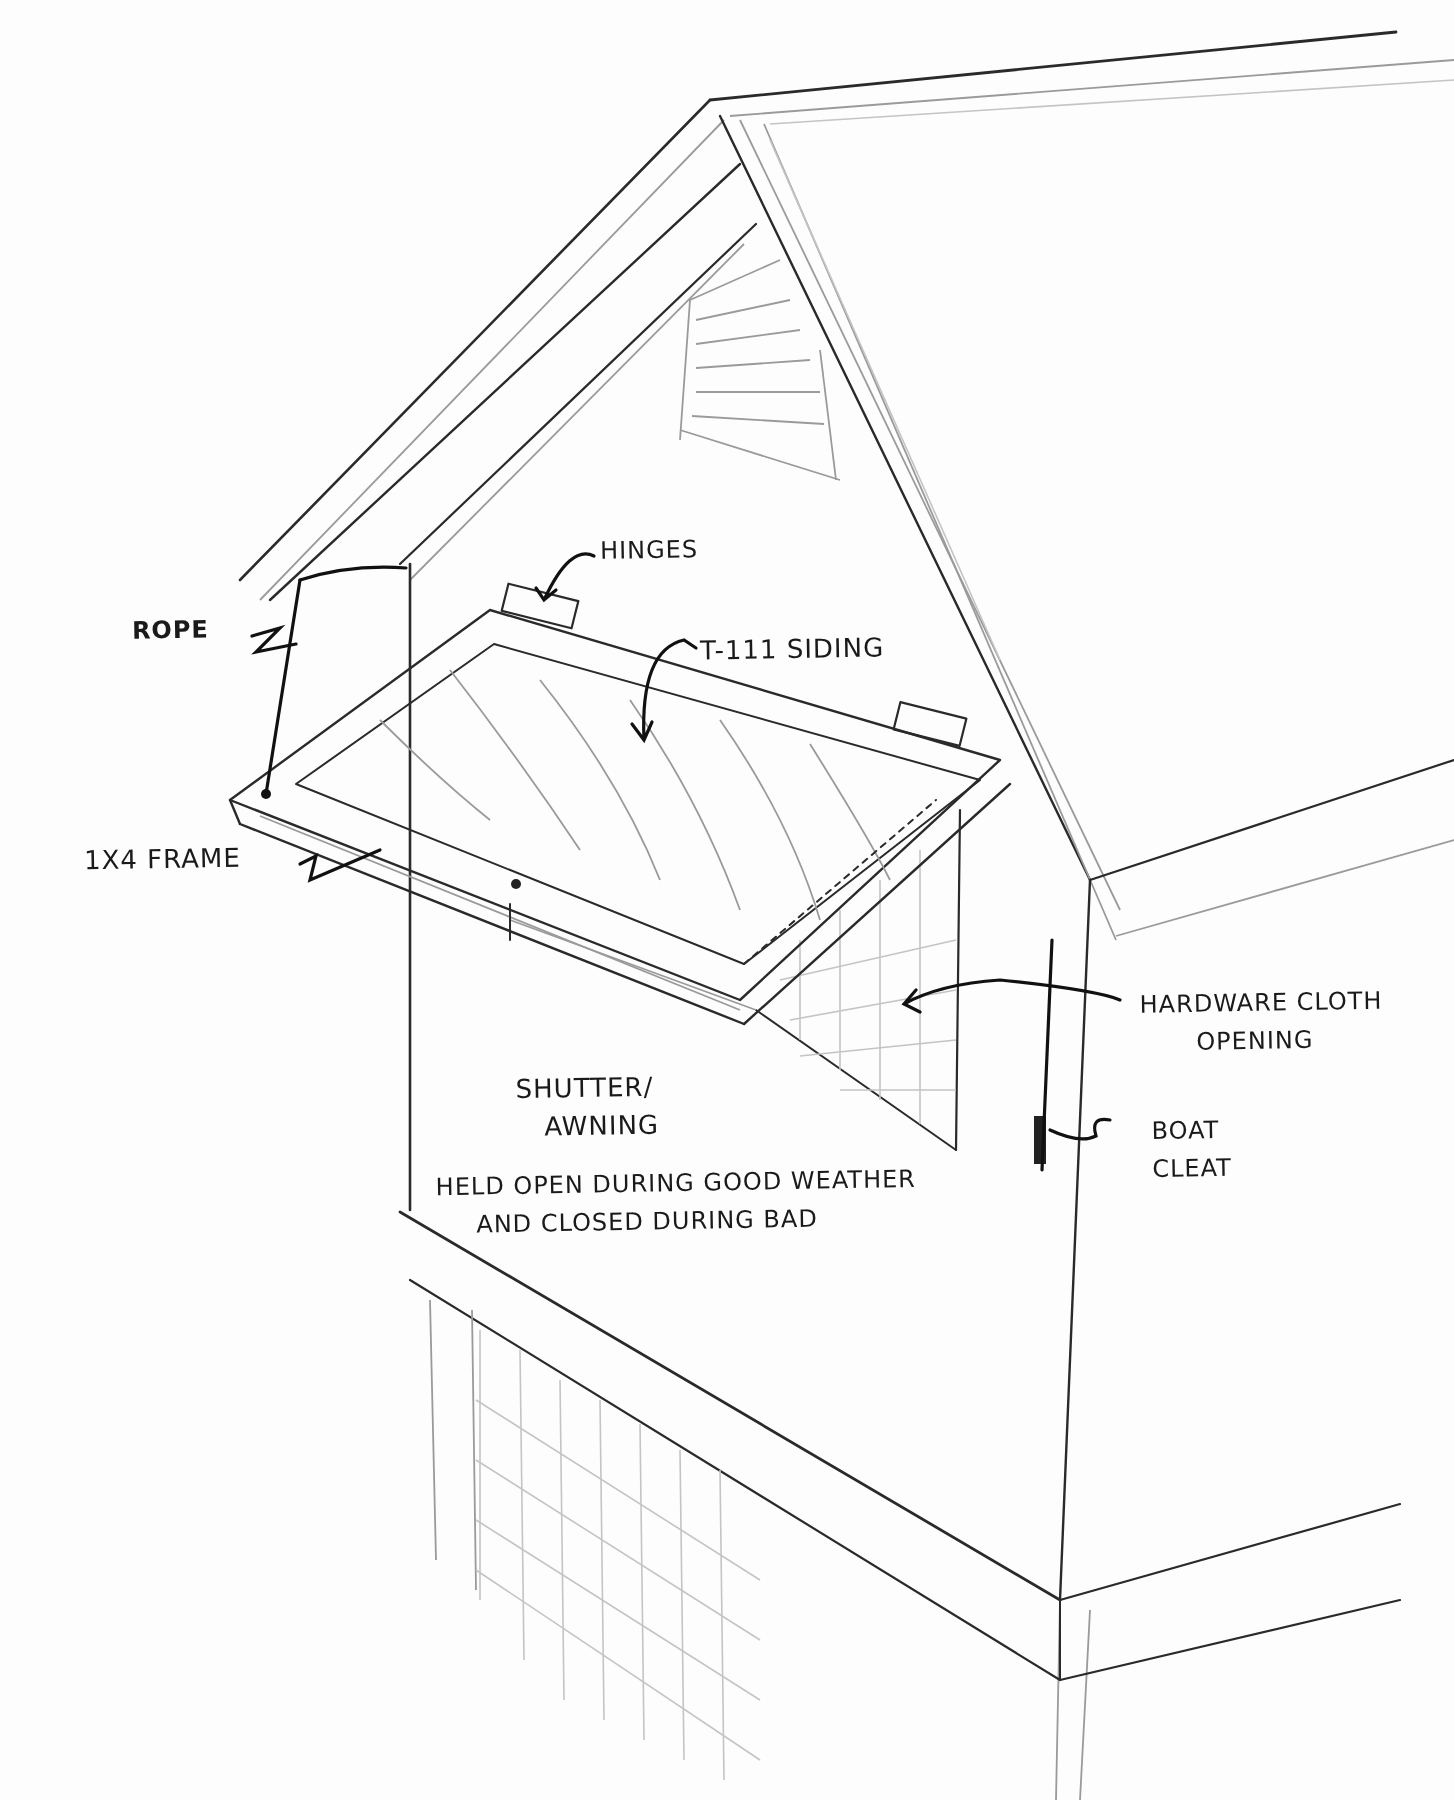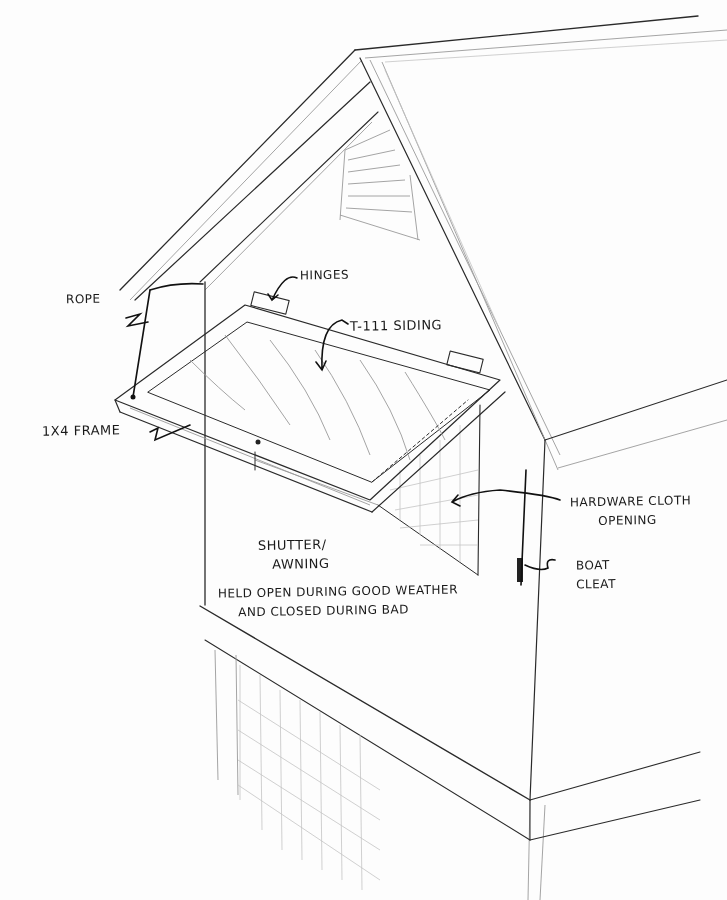--- a/index.html
+++ b/index.html
@@ -116,21 +116,21 @@
     <path class="ink" stroke-width="1.3" d="M348 324 L342 320 Q320 325 322 370 M316 362 L322 370 L326 361"></path>
     <path class="ink" stroke-width="1.3" d="M126 318 L140 314 L128 326 L148 322"></path>
     <path class="ink" stroke-width="1.3" d="M150 432 L158 428 L155 440 L190 425"></path>
     <path class="ink" stroke-width="1.3" d="M560 500 Q548 495 500 490 Q470 492 452 502 M458 495 L452 502 L460 506"></path>
     <path class="ink" stroke-width="1.3" d="M555 560 Q545 558 548 568 Q540 572 525 565"></path>
   </g>
 </svg>
 
 <div class="lbl sm" style="left:300px;top:268px;">HINGES</div>
 <div class="lbl" style="left:350px;top:318px;">T-111 SIDING</div>
-<div class="lbl sm" style="left:66px;top:292px;">ROPE</div>
+<div class="lbl sm" style="left:66px;top:308px;font-weight:bold;">ROPE</div>
 <div class="lbl" style="left:42px;top:423px;">1x4 FRAME</div>
 <div class="lbl sm multi" style="left:570px;top:492px;width:160px;">
   <div>HARDWARE CLOTH</div>
   <div style="padding-left:28px;">OPENING</div>
 </div>
 <div class="lbl sm multi" style="left:576px;top:556px;width:60px;">
   <div>BOAT</div>
   <div>CLEAT</div>
 </div>
 <div class="lbl multi" style="left:258px;top:535px;width:120px;">

